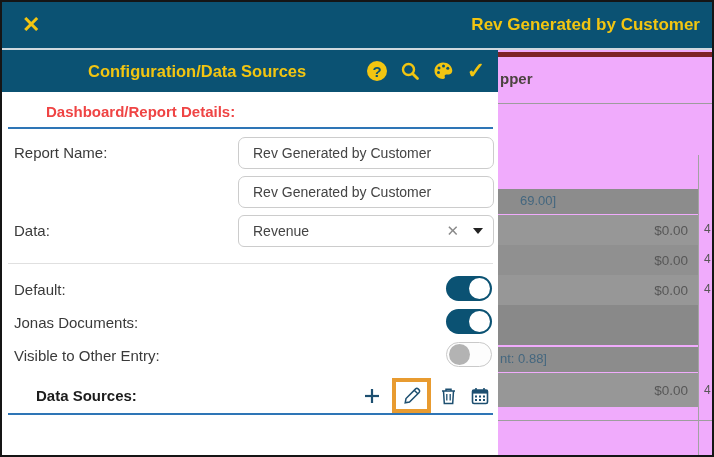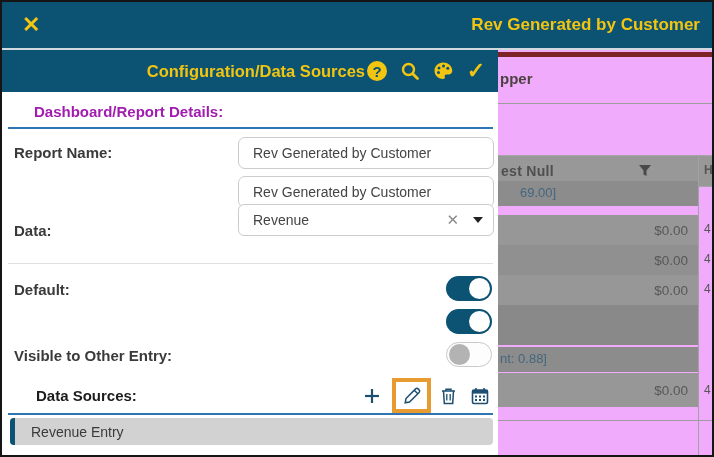--- a/index.html
+++ b/index.html
@@ -32,31 +32,31 @@
             display:flex; align-items:center; justify-content:flex-end; padding-right:10px; }
   .bd-row.alt { background:#979797; }
   .bd-row.base { background:#909090; }
   .bd-gap { position:absolute; left:0; width:200px; background:#898989; }
   .bd-botline { position:absolute; left:0; top:265px; width:214px; height:1px; background:#9d9d9d; }
 
   
   .panel { position:absolute; left:0; top:48px; width:496px; height:405px; background:#fff; }
   .panel-header { position:absolute; left:0; top:0; width:496px; height:42px; background:#0b5273;
                   display:flex; align-items:center; }
-  .panel-title { flex:1; text-align:right; color:#f2c511; font-size:16.5px; font-weight:bold; padding-left:86px; }
+  .panel-title { flex:1; text-align:left; color:#f2c511; font-size:16.5px; font-weight:bold; padding-left:86px; }
   .hdr-icons { display:flex; align-items:center; gap:9px; padding-right:10px; }
   .hdr-icon { width:24px; height:24px; display:flex; align-items:center; justify-content:center; cursor:pointer; }
   .help-badge { width:20px; height:20px; border-radius:50%; background:#f2c511; color:#0b5273;
                 font-weight:bold; font-size:15px; display:flex; align-items:center; justify-content:center; }
   .check-glyph { color:#f2c511; font-size:22px; font-weight:bold; line-height:1; }
 
-  .section-title { position:absolute; left:32px; top:53px; font-size:15px; font-weight:bold; color:#a21caf; }
+  .section-title { position:absolute; left:44px; top:53px; font-size:15px; font-weight:bold; color:#ef4444; }
   .blue-rule-1 { position:absolute; left:6px; top:77px; width:485px; height:2px; background:#2e75b6; }
 
-  .form-label { position:absolute; left:12px; font-size:15px; color:#3a3a3a;font-weight:bold; }
+  .form-label { position:absolute; left:12px; font-size:15px; color:#3a3a3a; }
   .form-input { position:absolute; left:236px; width:256px; height:32px; border:1px solid #ccc; border-radius:7px;
                 padding:0 12px 0 14px; font-size:14px; color:#444; background:#fff; font-family:"Liberation Sans",sans-serif; }
   .fake-select { position:absolute; left:236px; width:256px; height:32px; border:1px solid #ccc; border-radius:7px;
                  background:#fff; display:flex; align-items:center; padding:0 10px 0 14px; cursor:pointer; }
   .fake-select .sel-text { flex:1; font-size:14px; color:#444; }
   .sel-clear { color:#8a8a8a; font-size:15px; padding:0 14px 0 0; cursor:pointer; }
   .sel-caret { width:0; height:0; border-left:5px solid transparent; border-right:5px solid transparent;
                border-top:6px solid #222; cursor:pointer; }
 
   .mid-rule { position:absolute; left:6px; top:213px; width:485px; height:1px; background:#e0e0e0; }
@@ -91,31 +91,22 @@
     <span class="app-title">Rev Generated by Customer</span>
   </div>
   <div class="top-sep"></div>
 
   <div class="backdrop">
     <div class="bd-redbar"></div>
     <div class="bd-partial-title">pper</div>
     <div class="bd-line1"></div>
 
     <div class="bd-table">
-      <div class="bd-header">
-        <span class="bd-header-text">est Null</span>
-        <span class="bd-funnel">
-          <svg width="14" height="13" viewBox="0 0 14 13">
-              <path d="M1 1 H13 L8.5 6.5 V12 L5.5 10.5 V6.5 Z" fill="#4a4a4a"></path>
-            </svg>
-        </span>
-        <span class="bd-col2" style="top:7px; font-weight:bold;">H</span>
-      </div>
-
-      <div class="bd-group" style="top:26px;padding-left:22px;">69.00]</div>
+
+      <div class="bd-group" style="top:34px;padding-left:22px;">69.00]</div>
 
       <div class="bd-row alt" style="top:60px;">$0.00</div>
       <div class="bd-row base" style="top:90px;">$0.00</div>
       <div class="bd-row alt" style="top:120px;">$0.00</div>
       <span class="bd-col2" style="top:67px;">4</span>
       <span class="bd-col2" style="top:97px;">4</span>
       <span class="bd-col2" style="top:127px;">4</span>
 
       <div class="bd-gap" style="top:150px; height:40px;"></div>
 
@@ -160,33 +151,34 @@
 
     <div class="section-title">Dashboard/Report Details:</div>
     <div class="blue-rule-1"></div>
 
     <label class="form-label" style="top:94px;">Report Name:</label>
     <input class="form-input" style="top: 87px;" type="text" value="Rev Generated by Customer">
 
     <input class="form-input" style="top: 126px;" type="text" value="Rev Generated by Customer">
 
     <label class="form-label" style="top:172px;">Data:</label>
-    <div class="fake-select" style="top:154px;border-radius:6px;">
+    <div class="fake-select" style="top:165px;border-radius:6px;">
       <span class="sel-text">Revenue</span>
       <span class="sel-clear">✕</span>
       <span class="sel-caret"></span>
     </div>
 
     <div class="mid-rule"></div>
 
     <label class="form-label" style="top:231px;">Default:</label>
     <div class="toggle on" style="top:226px;">
         <span class="knob"></span>
       </div>
 
+    <label class="form-label" style="top:264px;">Jonas Documents:</label>
     <div class="toggle on" style="top:259px;">
         <span class="knob"></span>
       </div>
 
     <label class="form-label" style="top:297px;">Visible to Other Entry:</label>
     <div class="toggle off" style="top:292px;">
         <span class="knob"></span>
       </div>
 
     <div class="ds-label">Data Sources:</div>
@@ -226,19 +218,15 @@
             <rect x="13" y="9.5" width="2" height="2"></rect>
             <rect x="5" y="13" width="2" height="2"></rect>
             <rect x="9" y="13" width="2" height="2"></rect>
             <rect x="13" y="13" width="2" height="2"></rect>
           </g>
         </svg>
     </span>
 
     <div class="blue-rule-2"></div>
 
-    <div class="ds-item">
-      <span class="accent"></span>
-      <span class="ds-text">Revenue Entry</span>
-    </div>
 
   </div>
 </div>
 
 </body></html>

